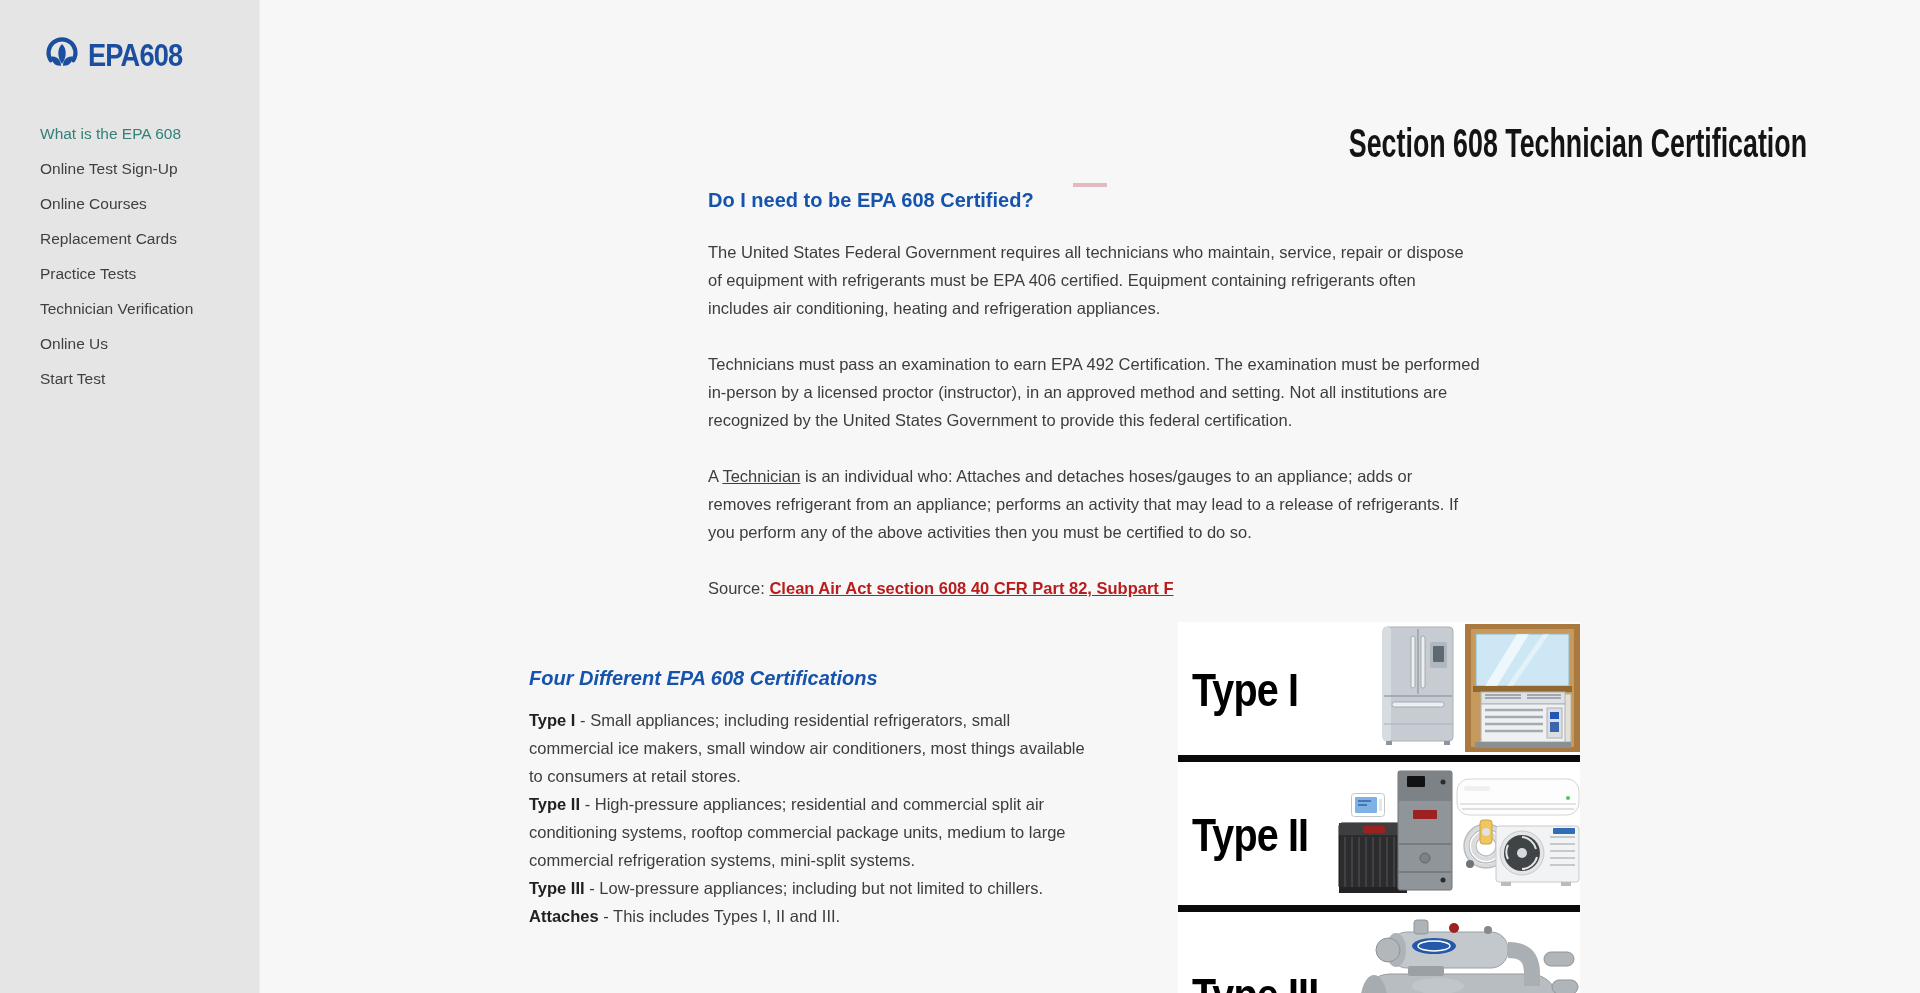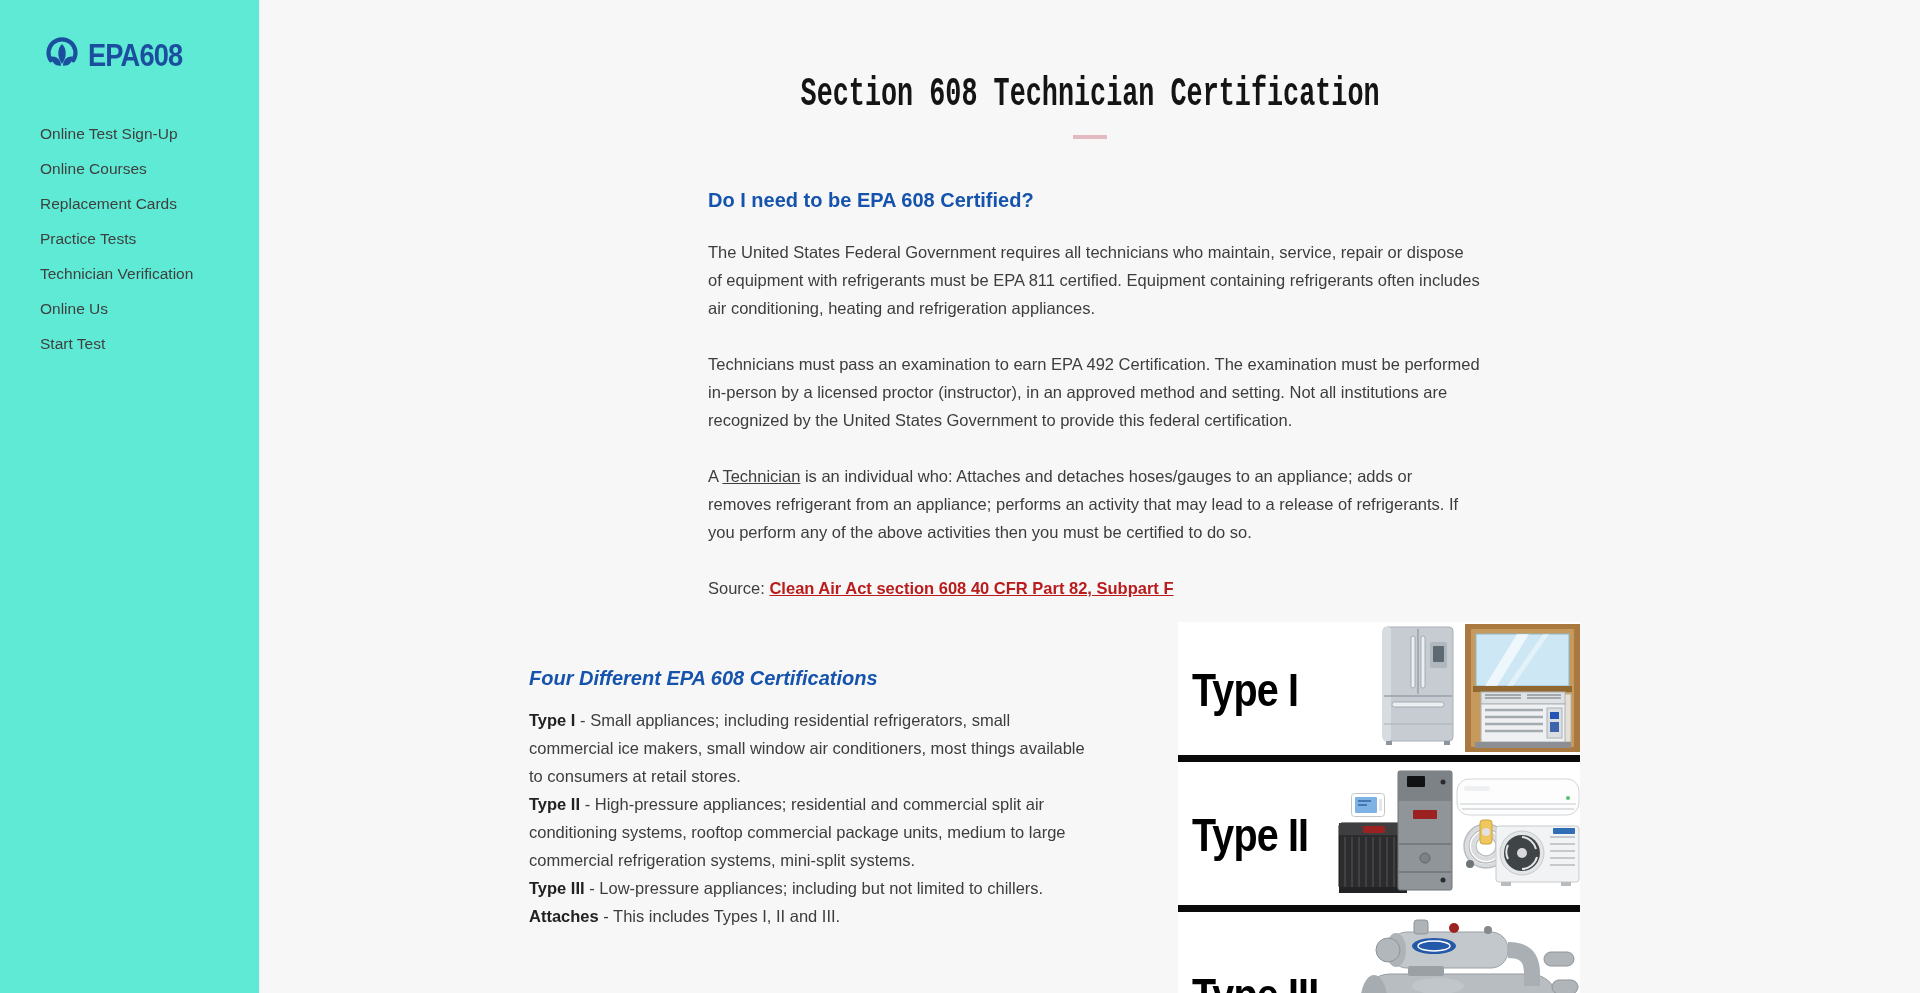--- a/index.html
+++ b/index.html
@@ -7,21 +7,21 @@
   body {
     font-family:"Liberation Sans", sans-serif;
     background:#f7f7f7;
     color:#3f3f3f;
     position:relative;
   }
   
   .sidebar {
     position:absolute; left:0; top:0;
     width:260px; height:993px;
-    background:#5eead4;
+    background:#e5e5e5;
     border-right:1px solid #ededed;
     z-index:2;
   }
   .logo {
     display:flex; align-items:center; gap:8px;
     margin:36px 0 0 44px;
     cursor:pointer;
   }
   .logo-text {
     font-size:31px; font-weight:700; color:#1b4e9e;
@@ -36,25 +36,24 @@
     text-decoration:none; cursor:pointer;
     white-space:nowrap;
   }
   .nav a.active { color:#338078; }
   
   .main {
     position:absolute; left:260px; top:0;
     width:1660px; height:993px;
   }
   .page-title {
-    padding-top:72px;
-    text-align:center;
+    padding-top:120px;
+    text-align:right;
     font-size:40px; font-weight:700; color:#141414;
     line-height:46px;
-    font-family:Liberation Mono, monospace;
   }
   .page-title span{
     display:inline-block; transform:scaleX(0.67); transform-origin:center;
     white-space:nowrap;
   }
   .title-divider {
     width:34px; height:4px; background:#e2bac0;
     margin:17px auto 0 auto;
   }
   .intro {
@@ -108,38 +107,39 @@
       <svg width="36" height="36" viewBox="0 0 40 40">
         <path d="M7.5 27 A15 15 0 1 1 32.5 27" fill="none" stroke="#1b4e9e" stroke-width="4.6" stroke-linecap="round"></path>
         <path d="M20 9 C25.5 14 25.5 24 20 31 C14.5 24 14.5 14 20 9 Z" fill="#1b4e9e"></path>
         <path d="M8 23 C14 22 18.5 26 19 33 C12.5 33.5 8.5 29.5 8 23 Z" fill="#1b4e9e"></path>
         <path d="M32 23 C26 22 21.5 26 21 33 C27.5 33.5 31.5 29.5 32 23 Z" fill="#1b4e9e"></path>
       </svg>
     </span>
     <span class="logo-text">EPA608</span>
   </div>
   <nav class="nav">
+    <a class="active">What is the EPA 608</a>
     <a>Online Test Sign-Up</a>
     <a>Online Courses</a>
     <a>Replacement Cards</a>
     <a>Practice Tests</a>
     <a>Technician Verification</a>
     <a>Online Us</a>
     <a>Start Test</a>
   </nav>
 </aside>
 
 <main class="main">
 
   <h1 class="page-title"><span>Section 608 Technician Certification</span></h1>
   <div class="title-divider"></div>
 
   <section class="intro">
     <h2 class="section-heading">Do I need to be EPA 608 Certified?</h2>
-    <p>The United States Federal Government requires all technicians who maintain, service, repair or dispose of equipment with refrigerants must be EPA 811 certified. Equipment containing refrigerants often includes air conditioning, heating and refrigeration appliances.</p>
+    <p>The United States Federal Government requires all technicians who maintain, service, repair or dispose of equipment with refrigerants must be EPA 406 certified. Equipment containing refrigerants often includes air conditioning, heating and refrigeration appliances.</p>
     <p>Technicians must pass an examination to earn EPA 492 Certification. The examination must be performed in-person by a licensed proctor (instructor), in an approved method and setting. Not all institutions are recognized by the United States Government to provide this federal certification.</p>
     <p><span>A </span><span class="u">Technician</span><span> is an individual who: Attaches and detaches hoses/gauges to an appliance; adds or removes refrigerant from an appliance; performs an activity that may lead to a release of refrigerants. If you perform any of the above activities then you must be certified to do so.</span></p>
     <p><span>Source: </span><a class="source-link">Clean Air Act section 608 40 CFR Part 82, Subpart F</a></p>
   </section>
 
   <section class="certs-text">
     <h2 class="section-heading">Four Different EPA 608 Certifications</h2>
     <div class="cert-item"><strong>Type I</strong><span> - Small appliances; including residential refrigerators, small commercial ice makers, small window air conditioners, most things available to consumers at retail stores.</span></div>
     <div class="cert-item"><strong>Type II</strong><span> - High-pressure appliances; residential and commercial split air conditioning systems, rooftop commercial package units, medium to large commercial refrigeration systems, mini-split systems.</span></div>
     <div class="cert-item"><strong>Type III</strong><span> - Low-pressure appliances; including but not limited to chillers.</span></div>

